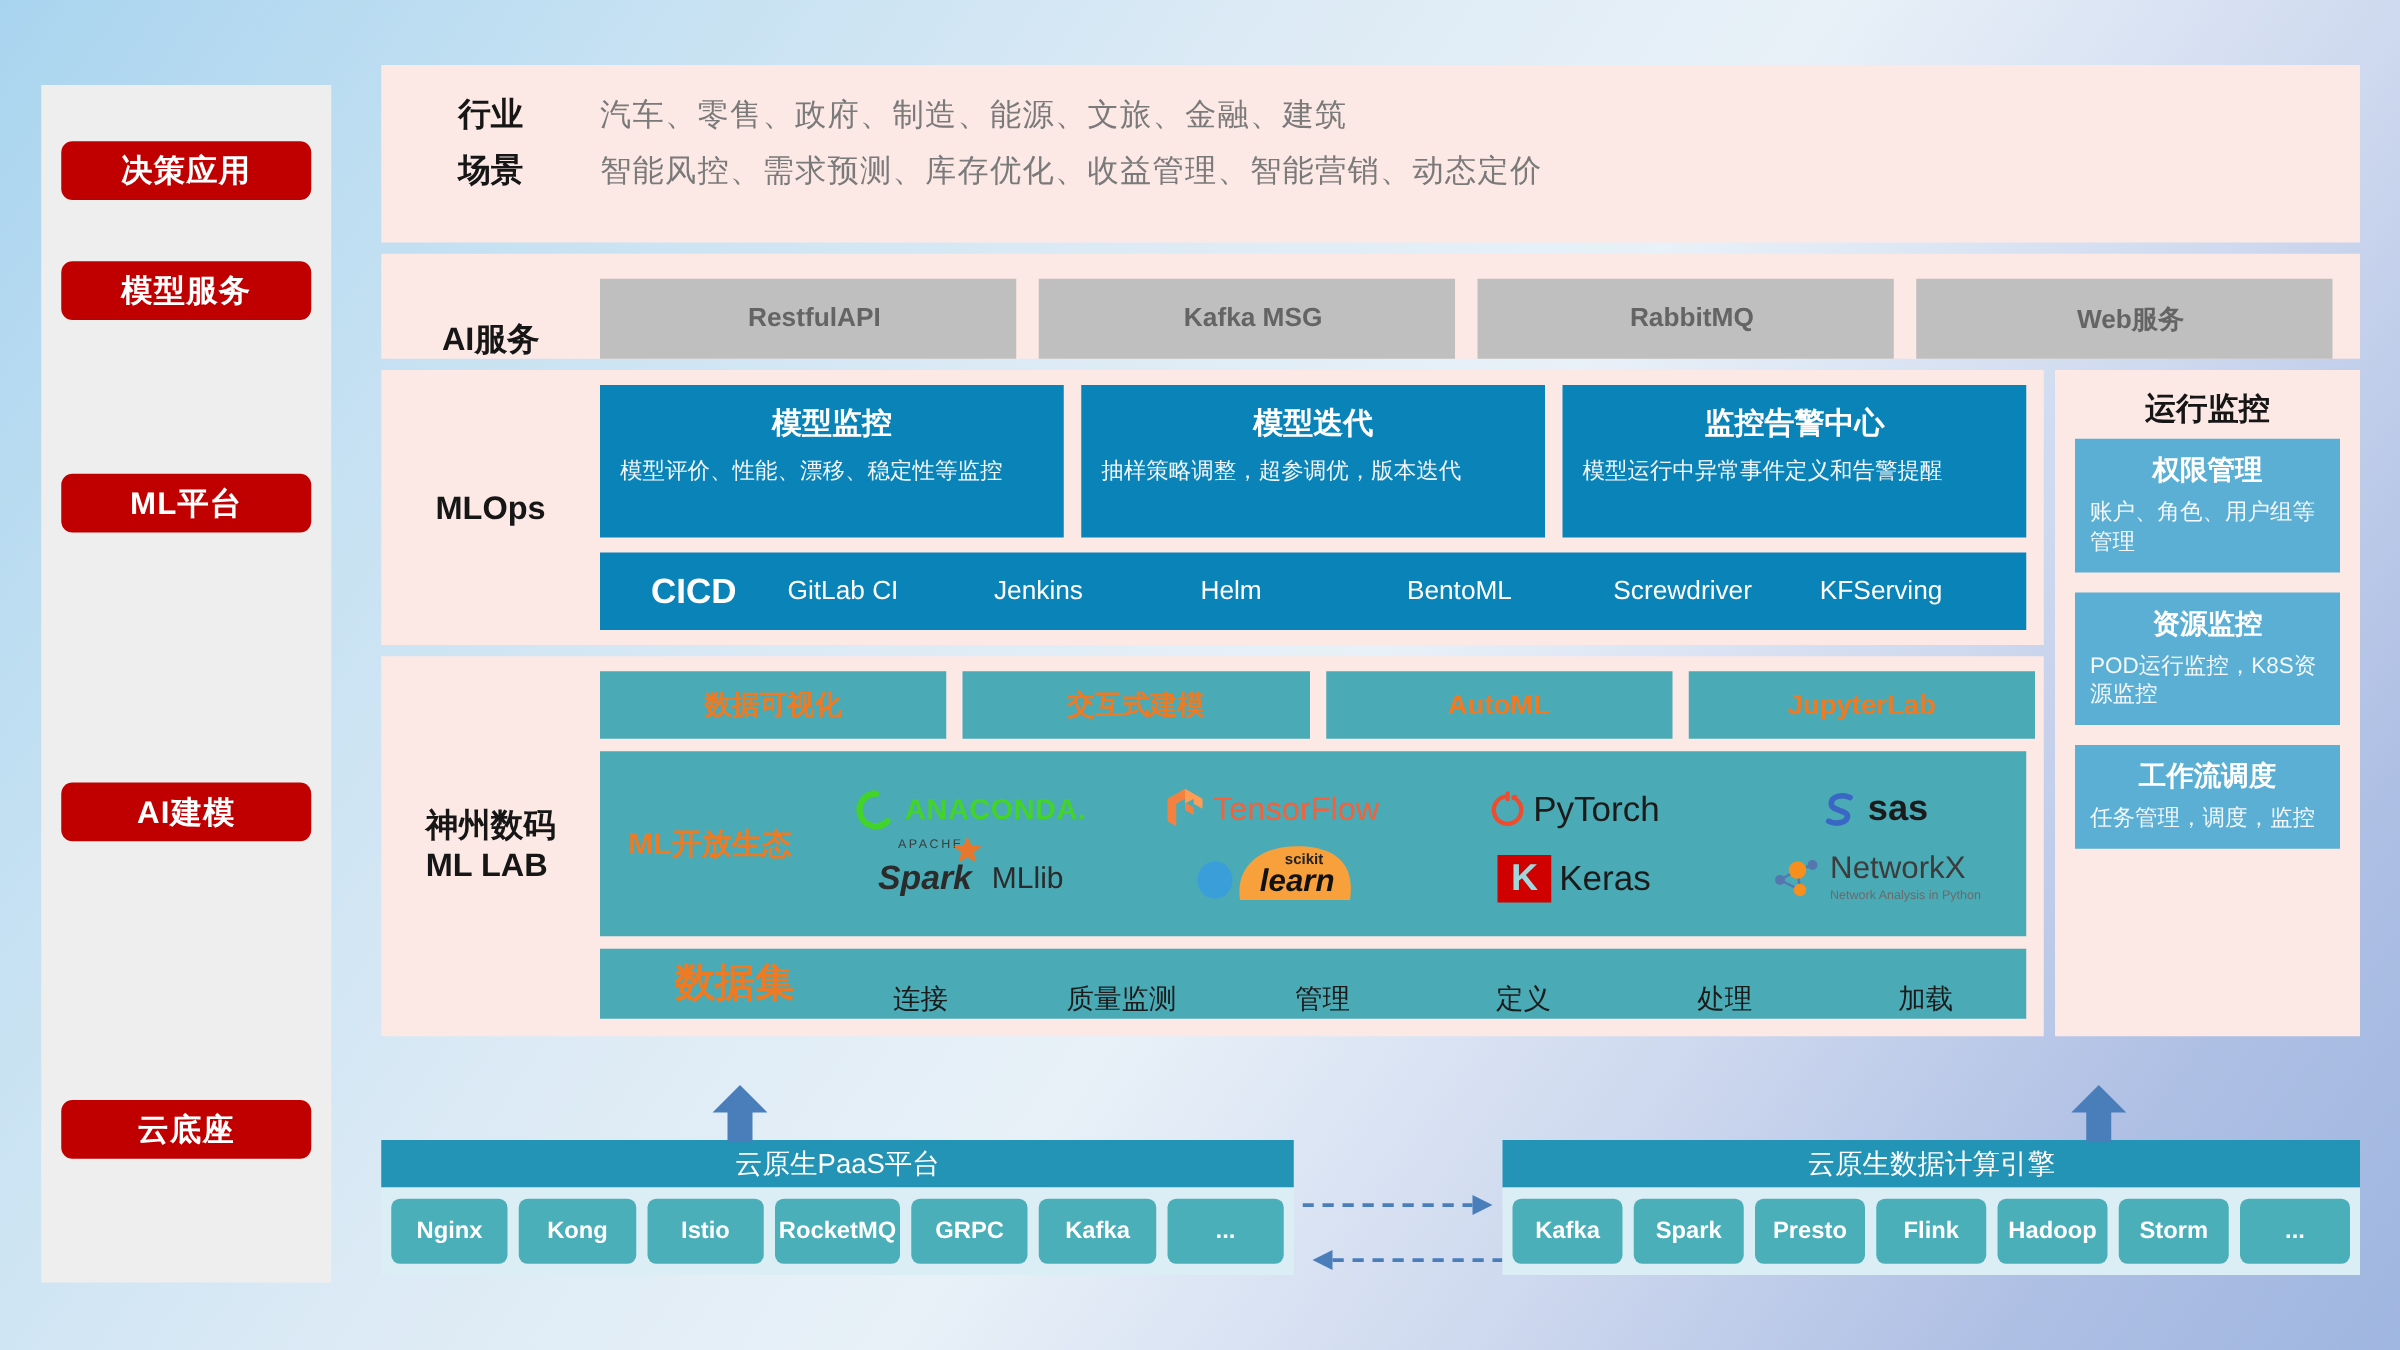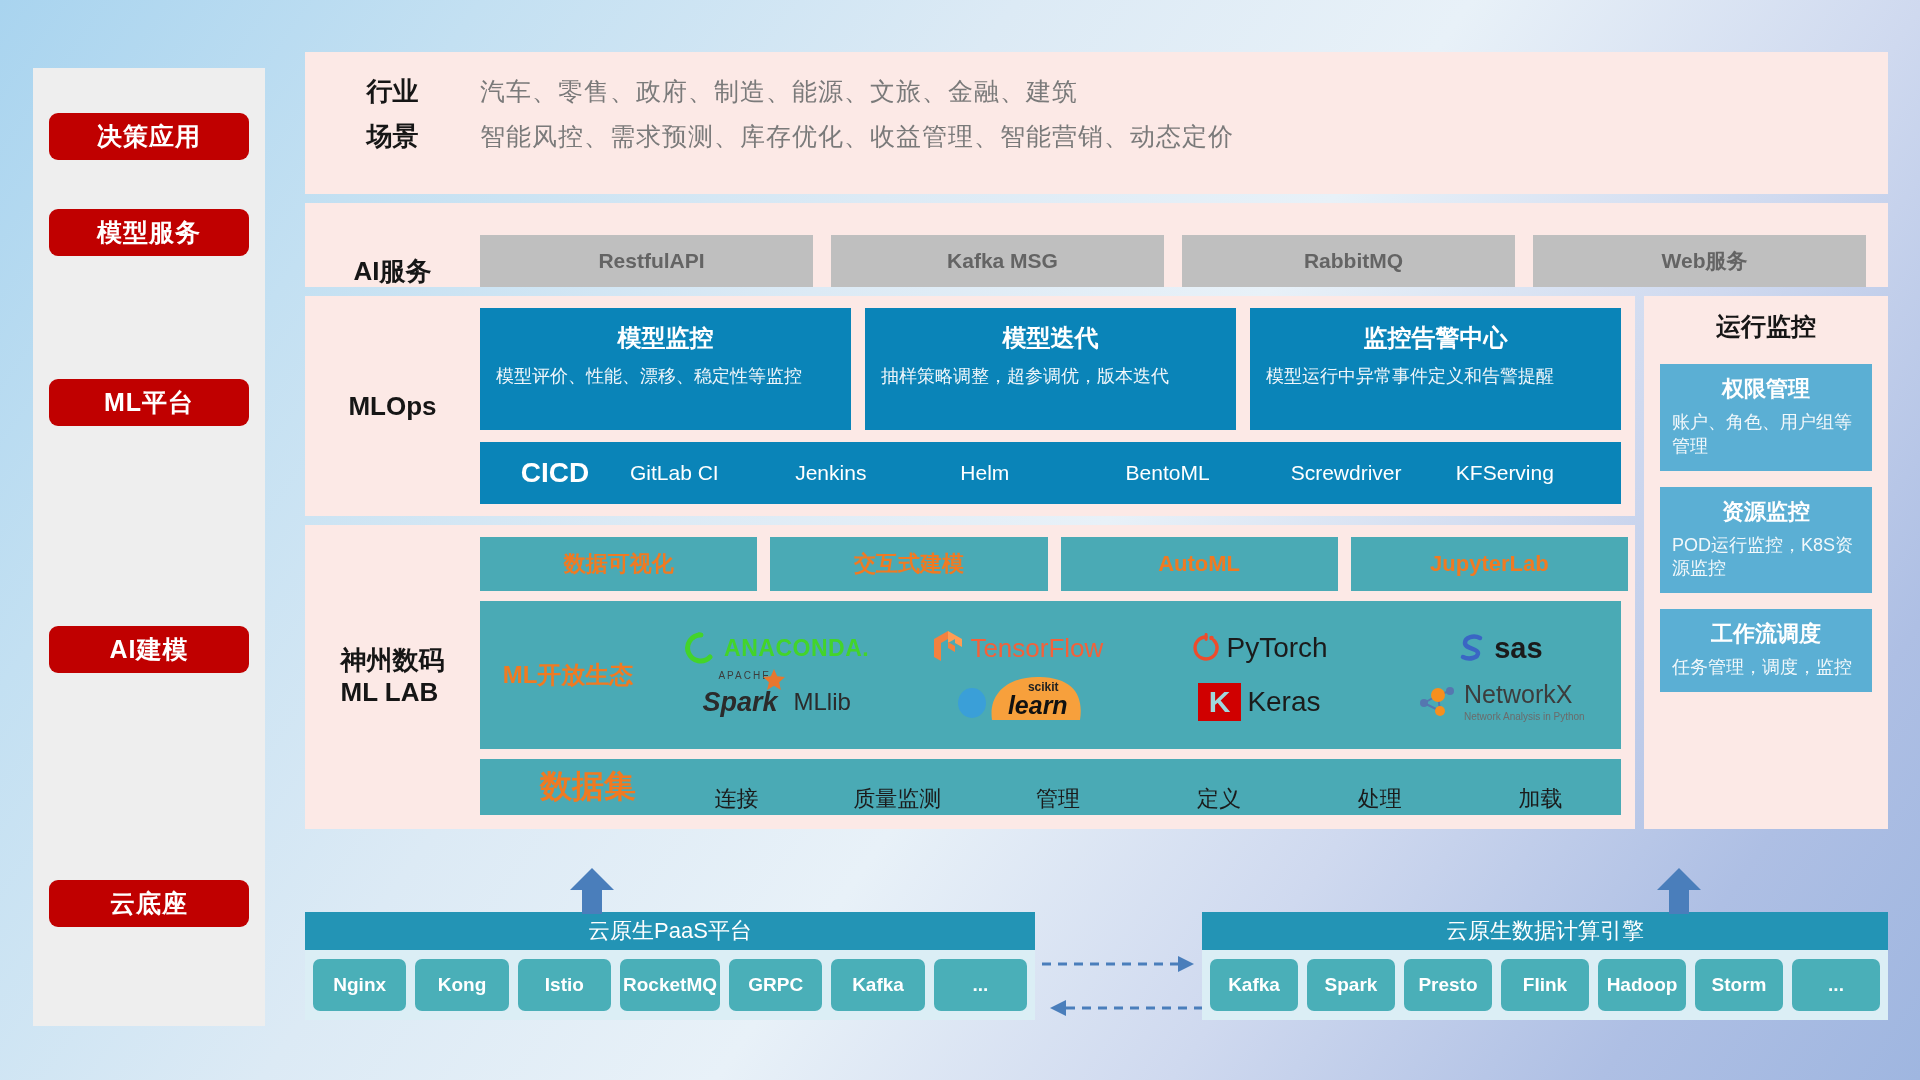--- a/index.html
+++ b/index.html
@@ -42,21 +42,21 @@
     width: 175px; text-align: center; flex: none;
     font-size: 26px; font-weight: bold; color: #161616;
   }
   .app-val { font-size: 25px; color: #7a7a7a; letter-spacing: 1px; }
 
   
   #tier-svc { height: 84px; display: flex; align-items: flex-end; }
   #tier-svc .row-label { width: 175px; text-align: center; flex: none; }
   .svc-boxes { display: flex; gap: 18px; flex: 1; padding-right: 22px; }
   .svc-box {
-    flex: 1; height: 52px; background: #bfbfbf;
+    flex: 1; height: 64px; background: #bfbfbf;
     display: flex; align-items: center; justify-content: center;
     color: #646464; font-size: 21px; font-weight: bold; padding-left: 10px;
   }
 
   
   #tier-ml-wrap { display: flex; gap: 9px; }
   #tier-ml { flex: none; width: 1330px; background: #fce9e6; padding: 12px 0; }
   .ml-main { display: flex; }
   .ml-label-col { width: 175px; flex: none; display: flex; align-items: center; justify-content: center; }
   .ml-body { flex: 1; padding-right: 14px; }
@@ -122,21 +122,21 @@
   .ds-items { flex: 1; display: flex; }
   .ds-item { flex: 1; text-align: center; color: #1b1b1b; font-size: 22px; margin-top: 24px; }
 
   
   #monitor-col {
     flex: 1; background: #fce9e6; padding: 14px 16px 16px 16px;
     display: flex; flex-direction: column;
   }
   #monitor-col > h3 {
     text-align: center; font-size: 25px; font-weight: bold;
-    color: #161616; margin-bottom: 21px;
+    color: #161616; margin-bottom: 8px;
   }
   .mon-card {
     background: #5bafd4; color: #fff;
     padding: 10px 12px 12px 12px; margin-bottom: 16px;
   }
   .mon-card h4 { font-size: 22px; text-align: center; font-weight: bold; margin-bottom: 7px; }
   .mon-card p { font-size: 18px; line-height: 1.32; color: #f2f8fb; }
 
   
   #cloud { position: absolute; left: 305px; top: 890px; width: 1583px; height: 145px; }

